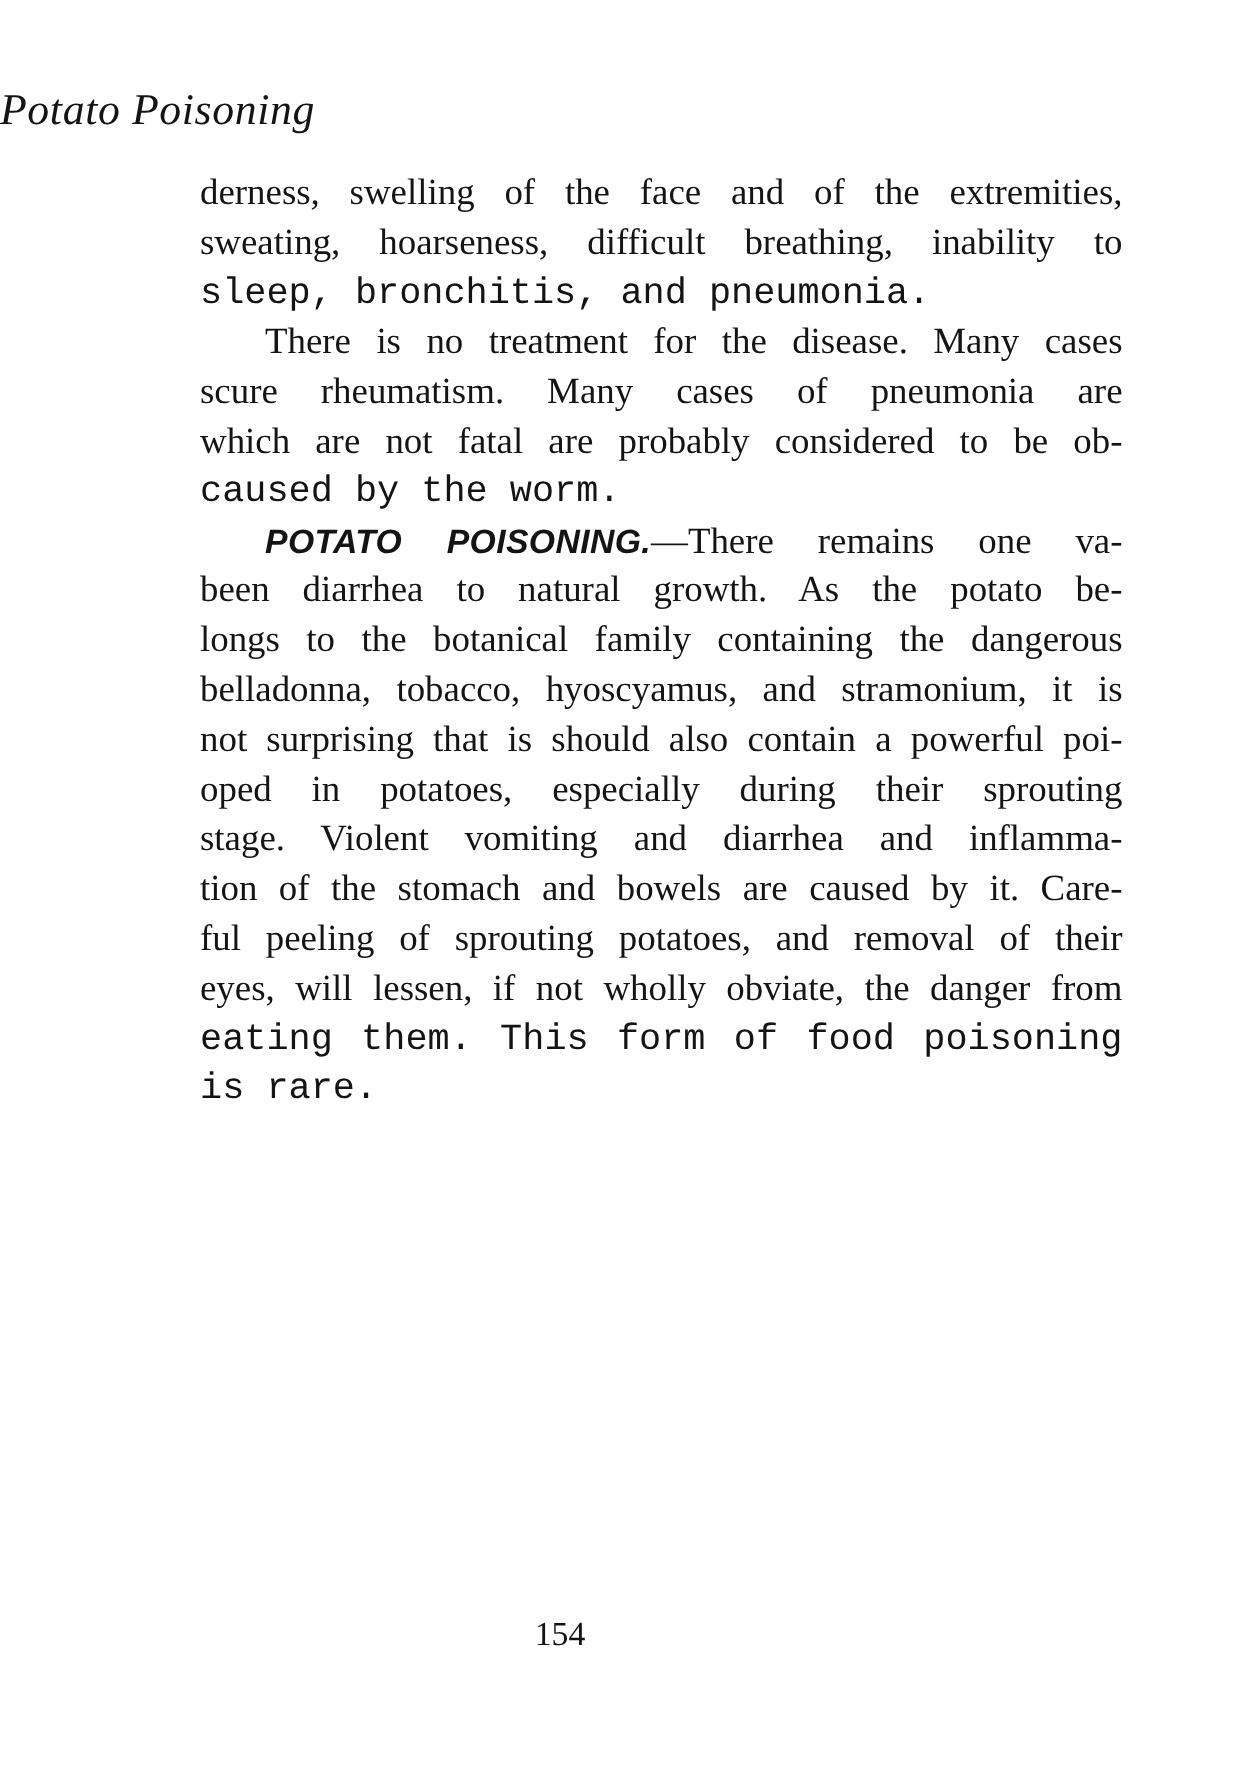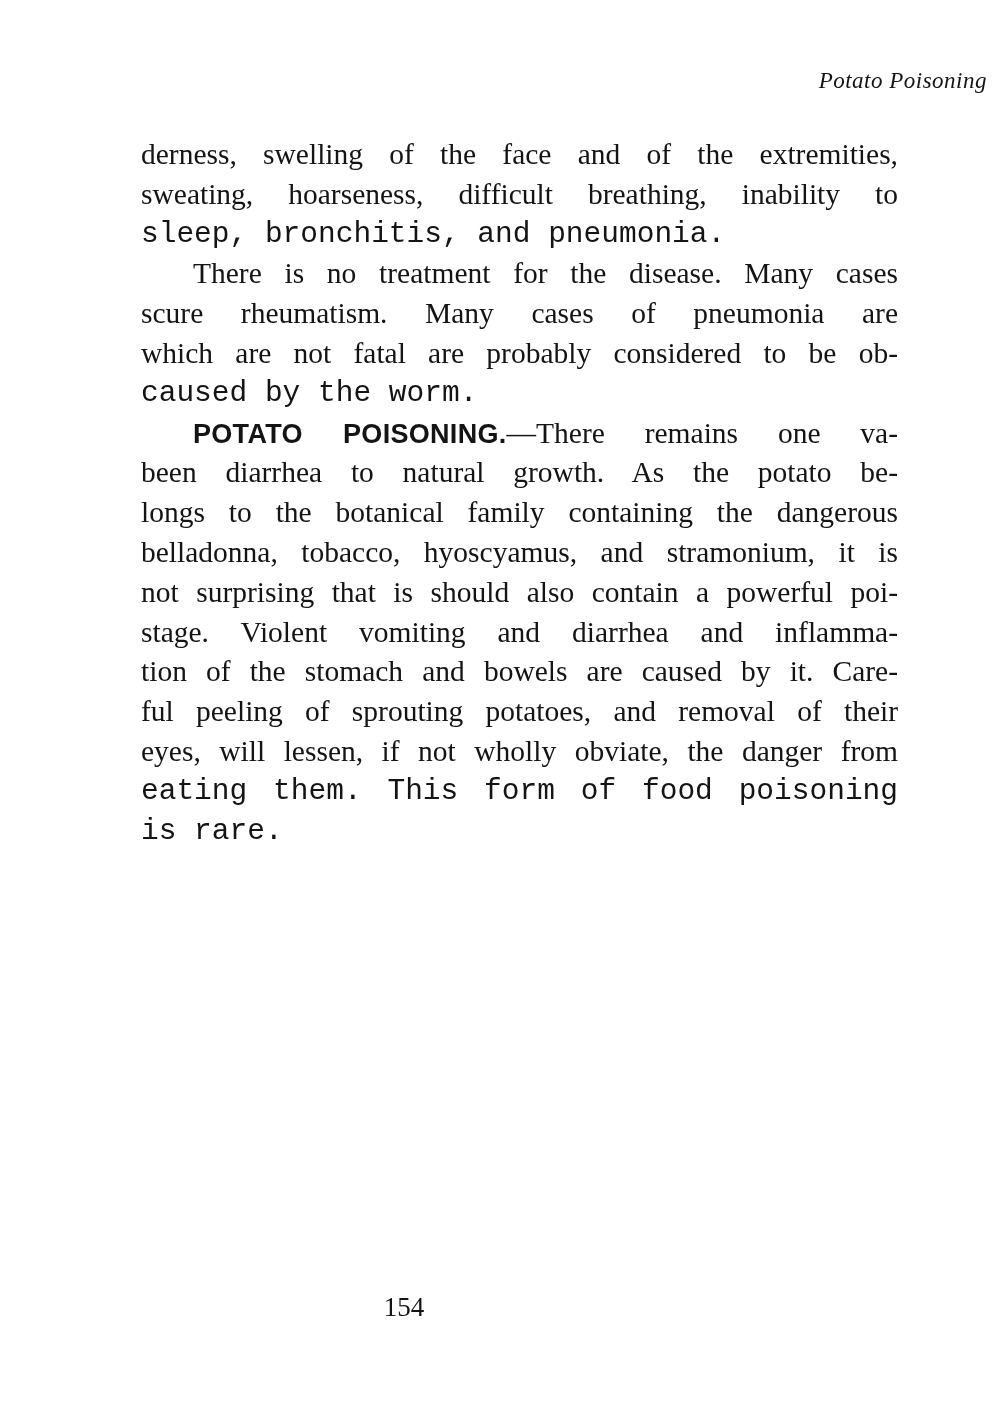--- a/index.html
+++ b/index.html
@@ -13,39 +13,40 @@
       position: relative;
       overflow: hidden;
       font-family: "Liberation Serif", "DejaVu Serif", serif;
       color: #141414;
     }
     .running-head {
       position: absolute;
       top: 68px;
       left: 0;
       width: 987px;
-      text-align: right;
+      text-align: left;
       font-style: italic;
-      font-size: 23px;
+      font-size: 35px;
       letter-spacing: 0.5px;
     }
     .text-block {
       position: absolute;
       top: 135px;
       left: 141px;
       width: 757px;
       font-size: 29.5px;
       line-height: 39.8px;
     }
     .line {
       display: block;
       white-space: nowrap;
       text-align: justify;
       text-align-last: justify;
       height: 39.8px;
+      margin-left: 19px;
     }
     .line.last {
       text-align-last: left;
       font-family: Liberation Mono, monospace;
     }
     .line.indent {
       padding-left: 52px;
       box-sizing: border-box;
     }
     .line-inner {
@@ -55,28 +56,30 @@
       text-align-last: justify;
     }
     .line.last .line-inner {
       text-align-last: left;
     }
     .run-in-head {
       font-family: "Liberation Sans", "DejaVu Sans", sans-serif;
       font-weight: bold;
       font-size: 27px;
       letter-spacing: 0.3px;
+      font-style: italic;
     }
     .page-number {
       position: absolute;
       top: 1292px;
       left: 0;
       width: 808px;
       text-align: center;
       font-size: 27px;
+      padding-left: 44px;
     }
   </style>
 </head>
 <body>
 
 <div class="running-head">Potato Poisoning</div>
 
 <div class="text-block">
 
   <div>
@@ -116,20 +119,23 @@
     <span class="line">
         <span class="line-inner">longs to the botanical family containing the dangerous</span>
       </span>
     <span class="line">
         <span class="line-inner">belladonna, tobacco, hyoscyamus, and stramonium, it is</span>
       </span>
     <span class="line">
         <span class="line-inner">not surprising that is should also contain a powerful poi-</span>
       </span>
     <span class="line">
+        <span class="line-inner">oped in potatoes, especially during their sprouting</span>
+      </span>
+    <span class="line">
         <span class="line-inner">stage.  Violent vomiting and diarrhea and inflamma-</span>
       </span>
     <span class="line">
         <span class="line-inner">tion of the stomach and bowels are caused by it.  Care-</span>
       </span>
     <span class="line">
         <span class="line-inner">ful peeling of sprouting potatoes, and removal of their</span>
       </span>
     <span class="line">
         <span class="line-inner">eyes, will lessen, if not wholly obviate, the danger from</span>

